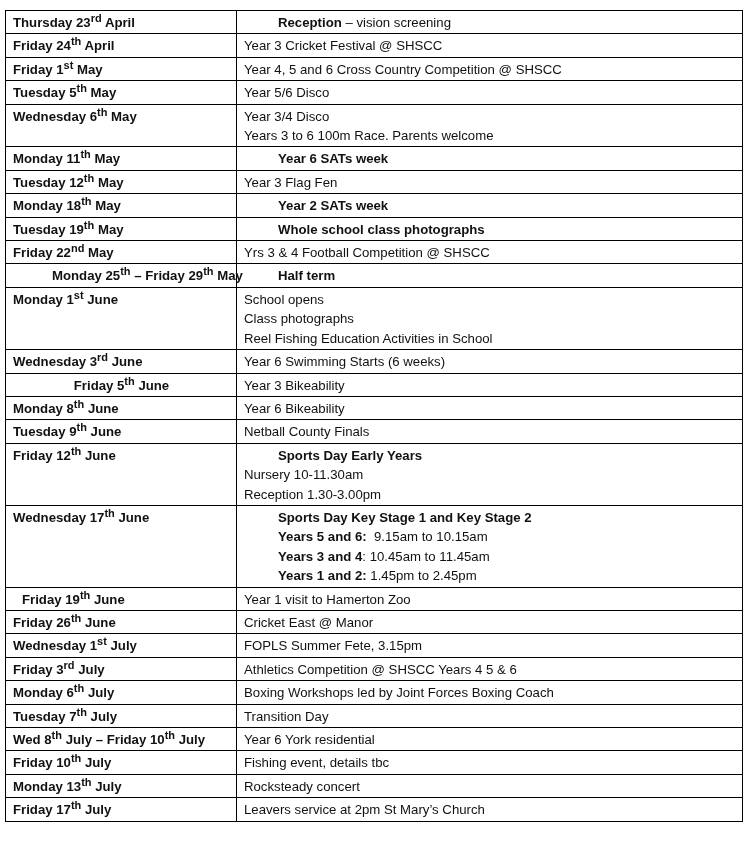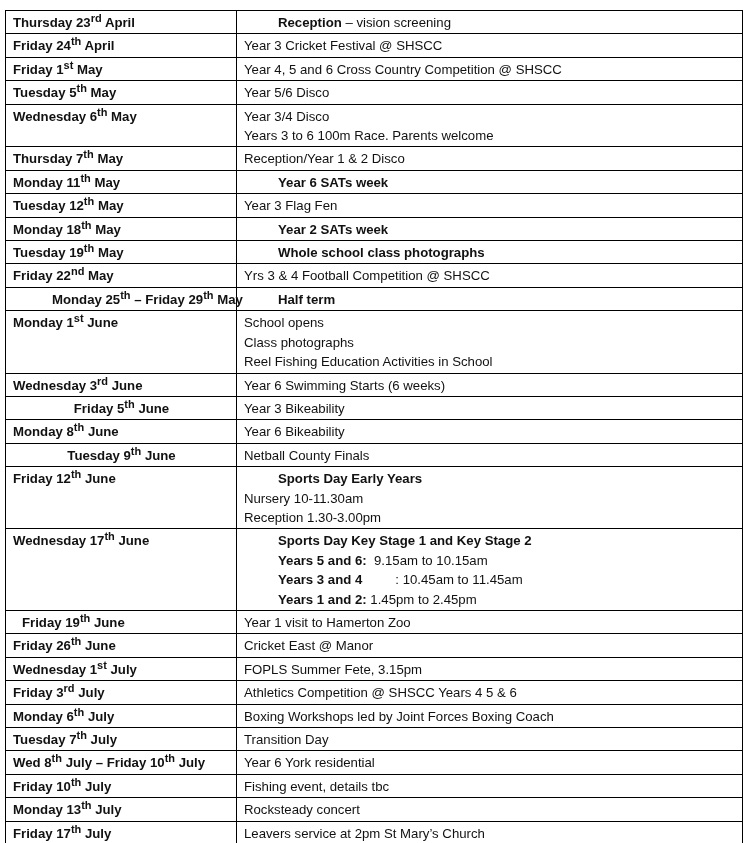--- a/index.html
+++ b/index.html
@@ -65,28 +65,20 @@
         <td class="date">
           <span class="line" style="white-space: nowrap;"><span>Wednesday 6</span><sup>th</sup><span> May</span></span>
         </td>
         <td class="desc">
           <span class="line"><span style="white-space: pre;">Year 3/4 Disco</span></span>
           <span class="line"><span style="white-space: pre;">Years 3 to 6 100m Race. Parents welcome</span></span>
         </td>
       </tr>
       <tr>
         <td class="date">
-          <span class="line" style="white-space: nowrap;"><span>Thursday 7</span><sup>th</sup><span> May</span></span>
-        </td>
-        <td class="desc">
-          <span class="line"><span style="white-space: pre;">Reception/Year 1 &amp; 2 Disco</span></span>
-        </td>
-      </tr>
-      <tr>
-        <td class="date">
           <span class="line" style="white-space: nowrap;"><span>Monday 11</span><sup>th</sup><span> May</span></span>
         </td>
         <td class="desc">
           <span class="line"><span class="b" style="white-space: pre;">Year 6 SATs week</span></span>
         </td>
       </tr>
       <tr>
         <td class="date">
           <span class="line" style="white-space: nowrap;"><span>Tuesday 12</span><sup>th</sup><span> May</span></span>
         </td>
@@ -155,21 +147,21 @@
       <tr>
         <td class="date">
           <span class="line" style="white-space: nowrap;"><span>Monday 8</span><sup>th</sup><span> June</span></span>
         </td>
         <td class="desc">
           <span class="line"><span style="white-space: pre;">Year 6 Bikeability</span></span>
         </td>
       </tr>
       <tr>
         <td class="date">
-          <span class="line" style="white-space: nowrap; text-align: center;"><span>Tuesday 9</span><sup>th</sup><span> June</span></span>
+          <span class="line" style="white-space: nowrap;"><span>Tuesday 9</span><sup>th</sup><span> June</span></span>
         </td>
         <td class="desc">
           <span class="line"><span style="white-space: pre;">Netball County Finals</span></span>
         </td>
       </tr>
       <tr>
         <td class="date">
           <span class="line" style="white-space: nowrap;"><span>Friday 12</span><sup>th</sup><span> June</span></span>
         </td>
         <td class="desc">
@@ -178,21 +170,21 @@
           <span class="line"><span style="white-space: pre;">Reception 1.30-3.00pm</span></span>
         </td>
       </tr>
       <tr>
         <td class="date">
           <span class="line" style="white-space: nowrap;"><span>Wednesday 17</span><sup>th</sup><span> June</span></span>
         </td>
         <td class="desc">
           <span class="line"><span class="b" style="white-space: pre;">Sports Day Key Stage 1 and Key Stage 2</span></span>
           <span class="line"><span class="b" style="white-space: pre;">Years 5 and 6:</span><span style="white-space: pre;">  9.15am to 10.15am</span></span>
-          <span class="line"><span class="b" style="white-space: pre;">Years 3 and 4</span><span style="white-space: pre; padding-left: 33px;">: 10.45am to 11.45am</span></span>
+          <span class="line"><span class="b" style="white-space: pre;">Years 3 and 4</span><span style="white-space: pre;">: 10.45am to 11.45am</span></span>
           <span class="line"><span class="b" style="white-space: pre;">Years 1 and 2:</span><span style="white-space: pre;"> 1.45pm to 2.45pm</span></span>
         </td>
       </tr>
       <tr>
         <td class="date">
           <span class="line" style="white-space: nowrap; margin-left: 9px;"><span>Friday  19</span><sup>th</sup><span> June</span></span>
         </td>
         <td class="desc">
           <span class="line"><span style="white-space: pre;">Year 1 visit to Hamerton Zoo</span></span>
         </td>

